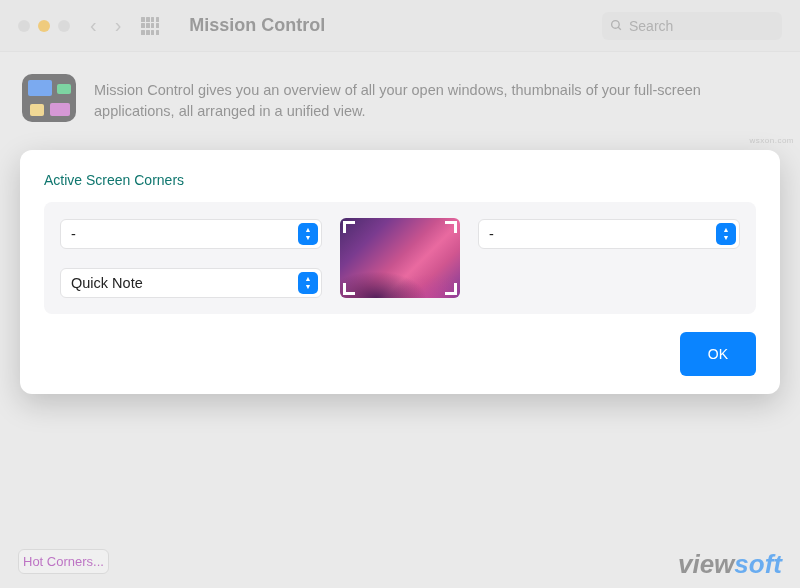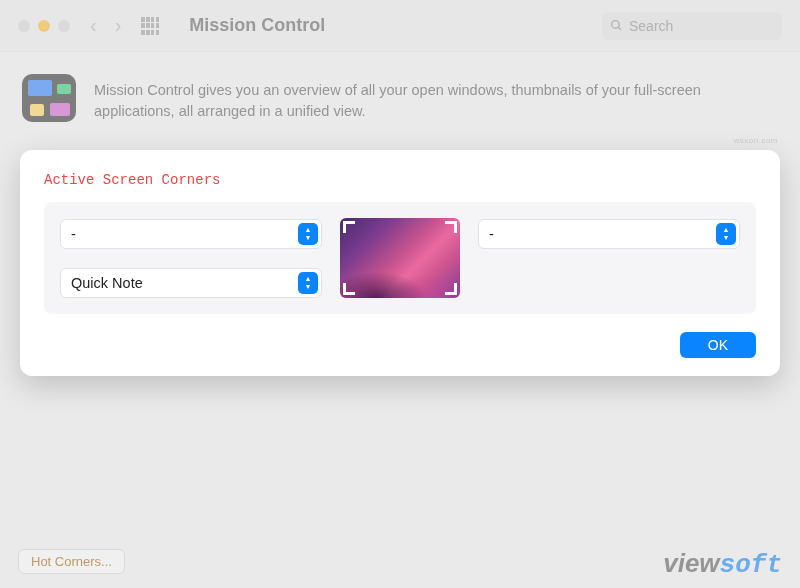--- a/index.html
+++ b/index.html
@@ -30,42 +30,42 @@
 .intro-text { color: #595959; font-size: 14.5px; line-height: 1.45; }
 
 .settings-rows { margin-top: 100px; }
 .srow { display: flex; align-items: center; margin-bottom: 10px; }
 .srow label { width: 245px; text-align: right; padding-right: 10px; color: #4a4a4a; font-size: 14px; }
 .srow .field { width: 200px; height: 24px; background: #fff; border: 1px solid #d9d9d9; border-radius: 5px; display: flex; align-items: center; justify-content: space-between; padding: 0 6px; font-size: 13px; color: #333; }
 .chev-pair { font-size: 9px; line-height: 7px; color: #555; display: flex; flex-direction: column; }
 .hint { text-align: center; color: #777; font-size: 12px; margin-top: 6px; }
 
 .bottom { position: absolute; bottom: 14px; left: 18px; }
-.hot-btn { background: #fff; border: 1px solid #d6d6d6; border-radius: 6px; padding: 4px 12px; font-size: 13px; color: #a16207; }
+.hot-btn { background: #fff; border: 1px solid #d6d6d6; border-radius: 6px; padding: 4px 4px; font-size: 13px; color: #a21caf; }
 
 .watermark { position: absolute; bottom: 8px; right: 18px; font-size: 26px; font-weight: 700; font-style: italic; color: #5a5a5a; }
-.watermark .soft { color: #0a84ff; font-family: Liberation Mono, monospace; }
-.wm-small { position: absolute; top: 136px; right: 22px; font-size: 8px; color: #bbb; letter-spacing: 0.5px; text-align: right; }
+.watermark .soft { color: #0a84ff; }
+.wm-small { position: absolute; top: 136px; right: 6px; font-size: 8px; color: #bbb; letter-spacing: 0.5px; text-align: right; }
 
 .overlay { position: absolute; top: 0; left: 0; right: 0; bottom: 0; background: rgba(222,222,222,0.45); pointer-events: none; }
 
 .sheet { position: absolute; top: 150px; left: 20px; right: 20px; background: #fff; border-radius: 12px; box-shadow: 0 10px 30px rgba(0,0,0,0.18); padding: 22px 24px 18px 24px; }
-.sheet-title { font-size: 14px; color: #ef4444; margin-bottom: 14px; font-family: Liberation Mono, monospace; }
+.sheet-title { font-size: 14px; color: #0f766e; margin-bottom: 14px; }
 .panel { background: #f5f5f7; border-radius: 8px; padding: 16px; display: grid; grid-template-columns: 1fr 120px 1fr; grid-gap: 18px 18px; align-items: center; }
 .dropdown { height: 30px; background: #fff; border: 1px solid #e2e2e4; border-radius: 6px; display: flex; align-items: center; padding: 0 3px 0 10px; font-size: 14.5px; color: #222; justify-content: space-between; }
 .stepper { width: 20px; height: 22px; background: #0a84ff; border-radius: 5px; display: flex; flex-direction: column; align-items: center; justify-content: center; color: #fff; font-size: 7px; line-height: 8px; }
 .preview { grid-row: 1 / span 2; grid-column: 2; width: 120px; height: 80px; border-radius: 6px; background: linear-gradient(135deg,#4a2b6b 0%,#7a3b8f 25%,#c9548f 50%,#e96aa0 62%,#d15690 75%,#7e3b99 100%); position: relative; overflow: hidden; }
 .preview::before { content:""; position:absolute; top:0; left:0; right:0; bottom:0; background: radial-gradient(ellipse 70% 55% at 30% 100%, rgba(60,20,80,0.85) 0%, transparent 60%), radial-gradient(ellipse 60% 50% at 75% 100%, rgba(200,70,150,0.6) 0%, transparent 60%); }
 .corner-mark { position: absolute; width: 12px; height: 12px; }
 .corner-mark.tl { top: 3px; left: 3px; border-top: 3px solid #fff; border-left: 3px solid #fff; }
 .corner-mark.tr { top: 3px; right: 3px; border-top: 3px solid #fff; border-right: 3px solid #fff; }
 .corner-mark.bl { bottom: 3px; left: 3px; border-bottom: 3px solid #fff; border-left: 3px solid #fff; }
 .corner-mark.br { bottom: 3px; right: 3px; border-bottom: 3px solid #fff; border-right: 3px solid #fff; }
 .sheet-actions { display: flex; justify-content: flex-end; margin-top: 18px; }
-.ok-btn { background: #0a84ff; color: #fff; border: none; border-radius: 6px; padding: 5px 28px; font-size: 14px; font-weight: 500; }
+.ok-btn { background: #0a84ff; color: #fff; border: none; border-radius: 6px; padding: 14px 28px; font-size: 14px; font-weight: 500; }
 </style>
 </head>
 <body>
 
 <div class="window">
 
   <div class="titlebar">
     <div class="traffic">
       <div class="dot red"></div>
       <div class="dot yellow"></div>

